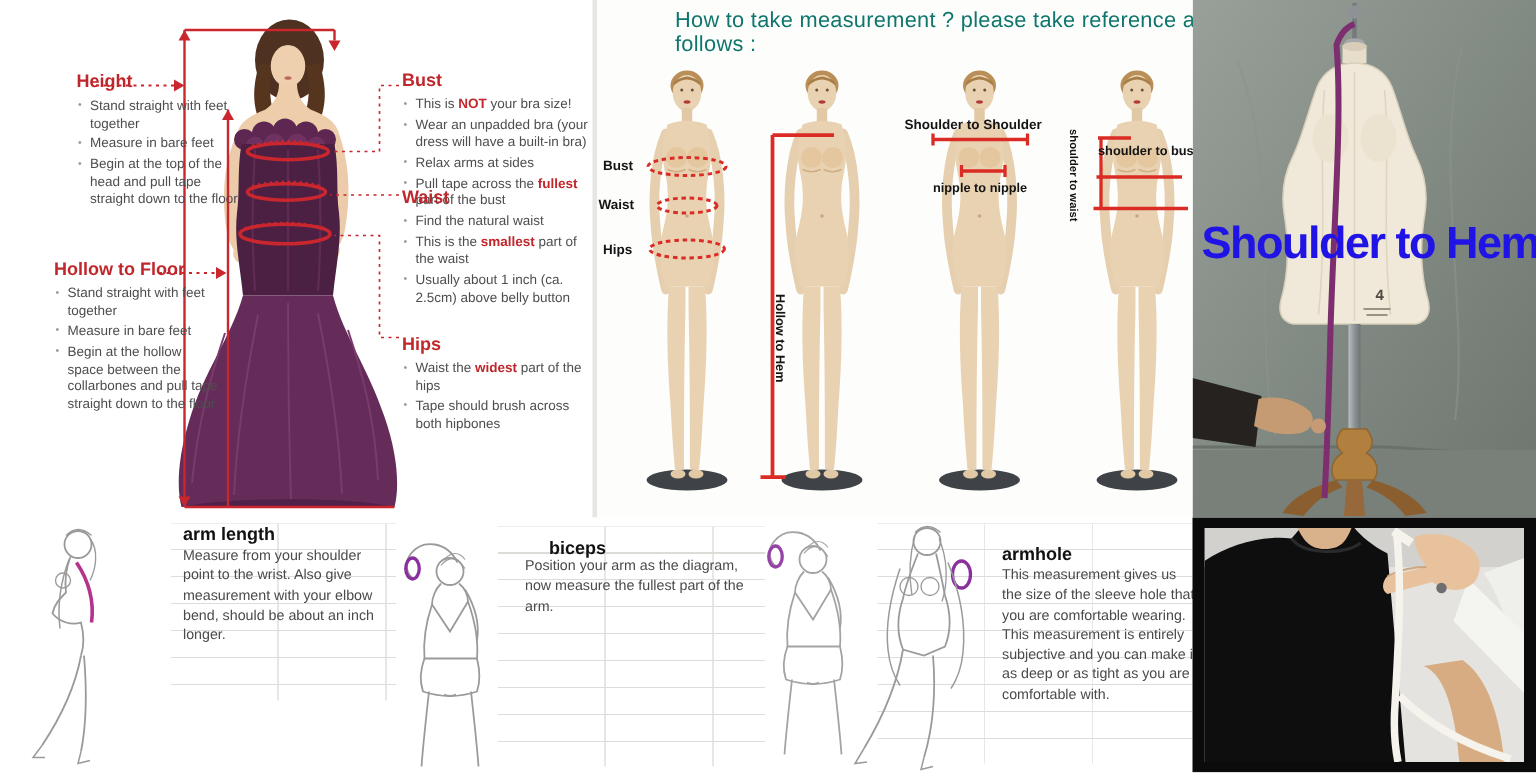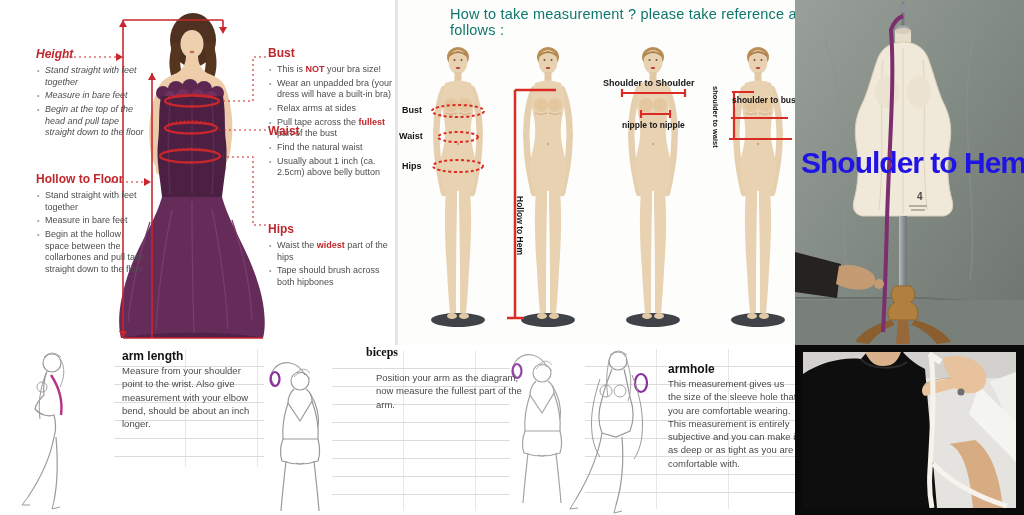--- a/index.html
+++ b/index.html
@@ -97,21 +97,21 @@
         <ellipse cx="190" cy="156" rx="30" ry="6.5" stroke-width="2.4"></ellipse>
         <path d="M168,97 Q192,91 216,97" stroke-width="1.4" stroke-dasharray="1.5,2.5"></path>
         <path d="M168,124 Q191,118 214,124" stroke-width="1.4" stroke-dasharray="1.5,2.5"></path>
         <path d="M163,152 Q190,145 217,152" stroke-width="1.4" stroke-dasharray="1.5,2.5"></path>
         <path d="M266,57 H253 V101 H222" stroke-width="1.1" stroke-dasharray="2,3"></path>
         <path d="M266,130 H220" stroke-width="1.1" stroke-dasharray="2,3"></path>
         <path d="M266,225 H253 V157 H223" stroke-width="1.1" stroke-dasharray="2,3"></path>
       </g>
     </svg>
 
-    <div class="note-block" style="left:36px;top:47px;font-style:italic;">
+    <div class="note-block" style="left:51px;top:47px;">
       <div class="note-title">Height</div>
       <ul class="note-list">
         <li>Stand straight with feet together</li>
         <li>Measure in bare feet</li>
         <li>Begin at the top of the head and pull tape straight down to the floor</li>
       </ul>
     </div>
     <div class="note-block" style="left:36px;top:172px;">
       <div class="note-title">Hollow to Floor</div>
       <ul class="note-list">
@@ -126,20 +126,21 @@
         <li><span>This is </span><span class="em-red">NOT</span><span> your bra size!</span></li>
         <li>Wear an unpadded bra (your dress will have a built-in bra)</li>
         <li>Relax arms at sides</li>
         <li><span>Pull tape across the </span><span class="em-red">fullest</span><span> part of the bust</span></li>
       </ul>
     </div>
     <div class="note-block" style="left:268px;top:124px;width:126px;">
       <div class="note-title">Waist</div>
       <ul class="note-list">
         <li>Find the natural waist</li>
+        <li><span>This is the </span><span class="em-red">smallest</span><span> part of the waist</span></li>
         <li>Usually about 1 inch (ca. 2.5cm) above belly button</li>
       </ul>
     </div>
     <div class="note-block" style="left:268px;top:222px;width:126px;">
       <div class="note-title">Hips</div>
       <ul class="note-list">
         <li><span>Waist the </span><span class="em-red">widest</span><span> part of the hips</span></li>
         <li>Tape should brush across both hipbones</li>
       </ul>
     </div>
@@ -297,22 +298,22 @@
         <path d="M632,30 C640,50 644,70 642,90 C641,100 638,108 634,114" stroke-width="1"></path>
         <path d="M600,34 C594,52 590,70 592,88 C593,98 596,106 600,112" stroke-width="1"></path>
         <path d="M602,88 C598,112 588,134 576,154 M622,92 C624,116 622,140 616,160"></path>
         <path d="M576,154 L570,164 L578,163 M616,160 L614,168 L622,166" stroke-width="1"></path>
       </g>
     </svg>
 
     <div class="sketch-title" style="left:122px;top:4px;">arm length</div>
     <div class="sketch-text" style="left:122px;top:19px;width:142px;">Measure from your shoulder point to the wrist. Also give measurement with your elbow bend, should be about an inch longer.</div>
 
-    <div class="sketch-title" style="left:366px;top:0;font-family:Liberation Serif, serif;">biceps</div>
-    <div class="sketch-text" style="left:376px;top:26px;width:150px;">Position your arm as the diagram, now measure the fullest part of the arm.</div>
+    <div class="sketch-title" style="left:366px;top:13px;">biceps</div>
+    <div class="sketch-text" style="left:350px;top:26px;width:150px;">Position your arm as the diagram, now measure the fullest part of the arm.</div>
 
     <div class="sketch-title" style="left:668px;top:17px;">armhole</div>
     <div class="sketch-text" style="left:668px;top:32px;width:130px;">This measurement gives us the size of the sleeve hole that you are comfortable wearing. This measurement is entirely subjective and you can make it as deep or as tight as you are comfortable with.</div>
   </div>
 
   <div class="abs" id="armhole-photo">
     <svg width="213" height="156" viewBox="0 0 213 156" style="position:absolute;left:8px;top:7px;">
       <rect width="213" height="156" fill="#e4e3e0"></rect>
       <rect width="213" height="26" fill="#d2d1ce"></rect>
 

